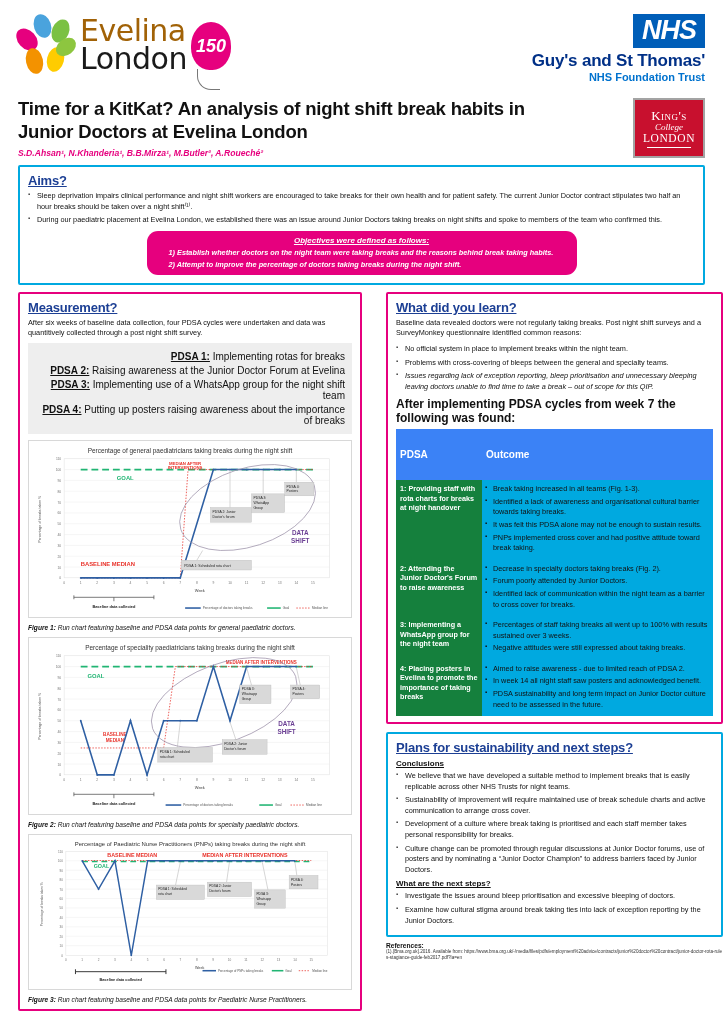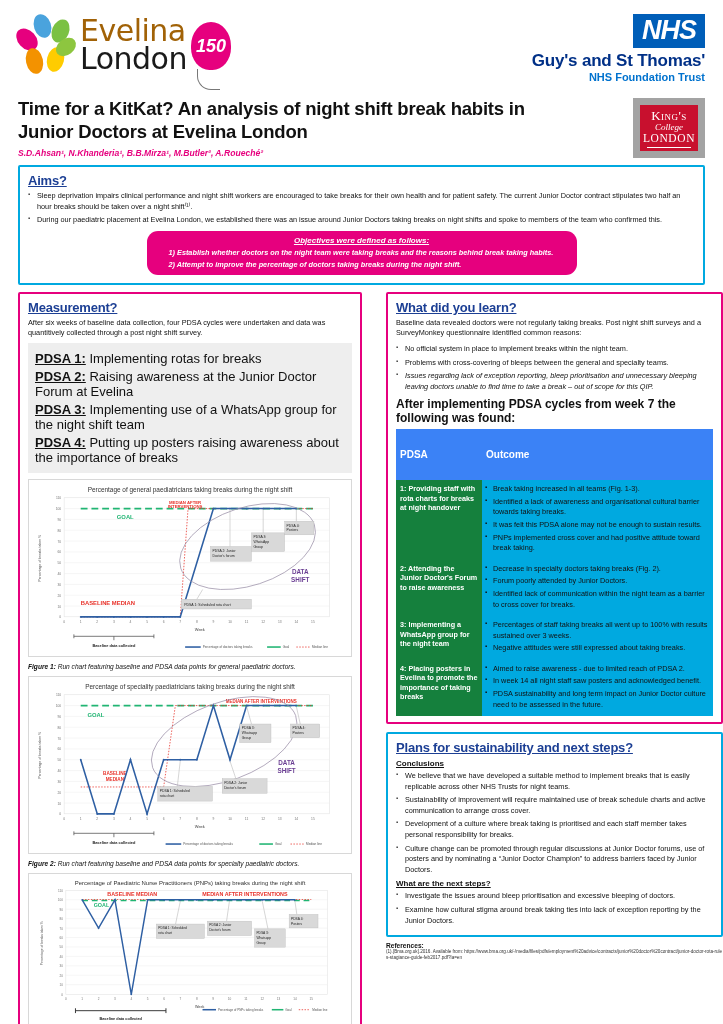--- a/index.html
+++ b/index.html
@@ -40,21 +40,21 @@
   .trust-1 { font-size: 17px; font-weight: bold; color: #003087; margin-top: 3px; letter-spacing: -0.2px;}
   .trust-2 { font-size: 11px; font-weight: bold; color: #0072ce; }
 
   
   .titlerow { display: flex; justify-content: space-between; align-items: flex-start; margin-top: 4px; gap: 38px; }
   .title-left { width: 560px; }
   h1.title { font-size: 18.5px; font-weight: bold; line-height: 1.22; color: #111; letter-spacing: -0.2px; }
   .authors { font-size: 8.6px; font-weight: bold; font-style: italic; color: #e6007e; margin-top: 5px; }
   .kcl { width: 72px; height: 60px; background: #c8102e; color: #fff; display: flex;
          align-items: center; justify-content: center; flex-direction: column; flex: 0 0 72px;
-         font-family: "Liberation Serif", serif; border: 7px solid #a3a3a3; }
+         font-family: "Liberation Serif", serif; border: 2px solid #a3a3a3; }
   .kcl .k1 { font-size: 13px; letter-spacing: 0.5px; font-variant: small-caps; font-weight: 500;}
   .kcl .k2 { font-size: 9px; font-style: italic; margin-top: -2px; }
   .kcl .k3 { font-size: 11.5px; letter-spacing: 0.6px; }
   .kcl .krule { width: 44px; border-top: 1.5px solid #fff; margin-top: 3px; }
 
   
   .panel { border: 2.2px solid #00a9e0; background: #fff; border-radius: 2px; padding: 6px 8px; }
   .panel.pink { border-color: #e6007e; }
   .panel h2 { font-size: 13px; font-weight: bold; color: #1c3f94; text-decoration: underline;
               margin-bottom: 3px; letter-spacing: -0.2px; }
@@ -71,21 +71,21 @@
   .objectives .ohead { font-size: 8px; font-weight: bold; font-style: italic; text-align: center;
                        text-decoration: underline; margin-bottom: 3px; }
   .objectives .oitem { font-size: 7.3px; font-style: italic; font-weight: bold; margin: 3px 0 0 10px; }
 
   
   .cols { display: flex; gap: 24px; margin-top: 7px; }
   .col-left { width: 344px; flex: 0 0 344px; }
   .col-right { width: 337px; flex: 0 0 337px; }
 
   .measure-box { background: #eeeeee; padding: 5px 7px; margin-top: 4px; }
-  .measure-box div { font-size: 13px; margin: 3px 0; }
+  .measure-box div { font-size: 10px; margin: 3px 0; text-align: right; }
   .measure-box b { text-decoration: underline; }
 
   
   .figblock { margin-top: 6px; }
   .figcap { font-size: 6.6px; font-style: italic; margin-top: 2px; }
   .figcap b { font-style: italic; }
   .chartbox { border: 1px solid #d8d8d8; background: #fff; width: 100%; }
 
   
   .pdsa-lead { font-size: 12px; font-weight: bold; margin: 5px 0 4px 0; }

